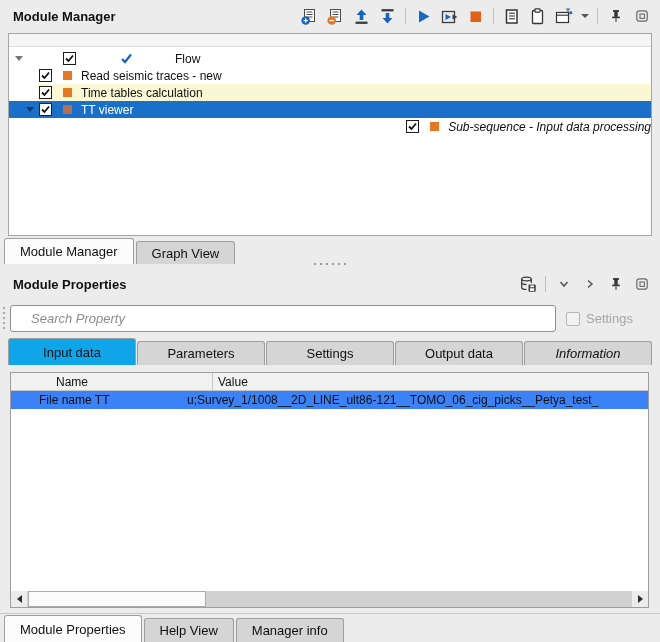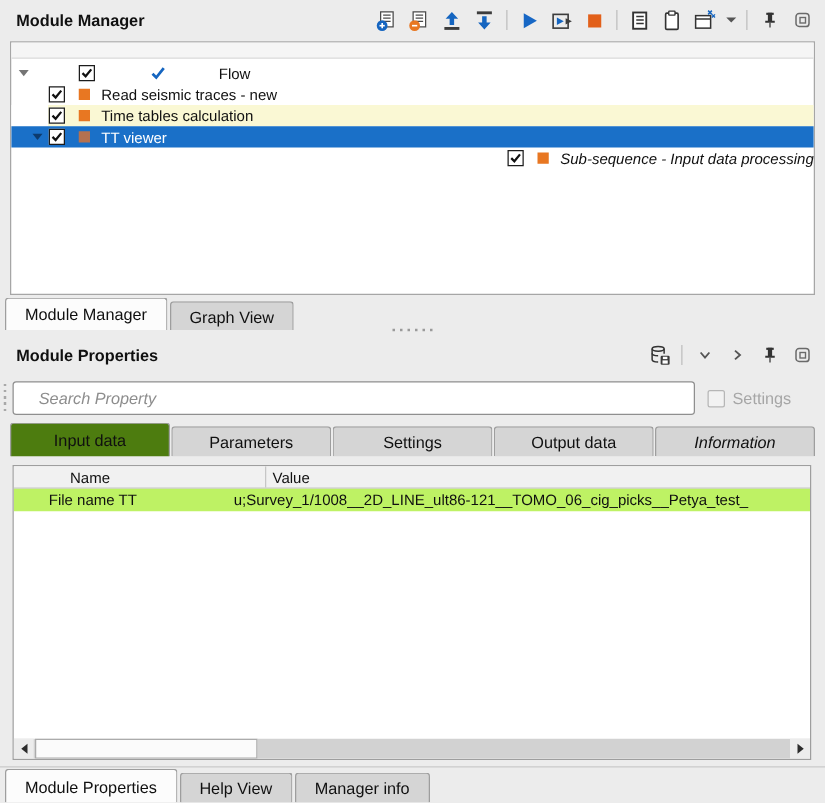--- a/index.html
+++ b/index.html
@@ -69,31 +69,31 @@
   .advanced { position:absolute; left:566px; top:305px; height:27px; display:flex; align-items:center; gap:6px; }
   .adv-cb { width:14px; height:14px; border:1px solid #b6b6b6; background:#f2f2f2; border-radius:2px; }
   .adv-label { font-size:13px; color:#a6a6a6; }
 
   
   #mp-tabbar { position:absolute; top:338px; left:8px; width:644px; height:27px; display:flex; align-items:flex-end; }
   .tab2 { flex:1; height:24px; background:#d5d5d5; border:1px solid #9e9e9e; border-bottom:none;
     border-radius:3px 3px 0 0; display:flex; align-items:center; justify-content:center;
     font-size:13px; margin-right:1px; }
   .tab2:last-child { margin-right:0;font-style:italic; }
-  .tab2.active { height:27px; background:#4d7c0f; }
+  .tab2.active { height:27px; background:#0ea5e9; }
 
   
   .table-area { position:absolute; left:10px; top:372px; width:639px; height:236px;
     background:#fff; border:1px solid #9e9e9e; overflow:hidden; }
   .tbl-head { height:18px; display:flex; background:#f1f1f1; border-bottom:1px solid #c6c6c6;
     font-size:12px; align-items:stretch; }
   .th-name { width:162px; border-right:1px solid #c6c6c6; display:flex; align-items:center; padding-left:5px;margin-left:40px; }
   .th-value { flex:1; display:flex; align-items:center; padding-left:5px; }
   .tbl-row { height:18px; display:flex; align-items:center; font-size:12px; white-space:nowrap; overflow:hidden; }
-  .tbl-row.hl-row { background:#bef264; }
+  .tbl-row.hl-row { background:#3b82f6; }
   .td-name { width:162px; padding-left:28px; flex:none; }
   .td-value { flex:1; padding-left:14px; overflow:hidden; }
 
   .hscroll { position:absolute; left:0; right:0; bottom:0; height:16px; background:#d2d2d2; display:flex; }
   .sb-arrow { width:16px; height:16px; background:#ececec; display:flex; align-items:center; justify-content:center; flex:none; }
   .sb-arrow.right { margin-left:auto; }
   .tri-left { width:0; height:0; border-top:4px solid transparent; border-bottom:4px solid transparent; border-right:5px solid #2c2c2c; }
   .tri-right { width:0; height:0; border-top:4px solid transparent; border-bottom:4px solid transparent; border-left:5px solid #2c2c2c; }
   .sb-thumb { position:absolute; left:17px; top:0; width:178px; height:16px; background:#fbfbfb; border:1px solid #ababab; }
 

